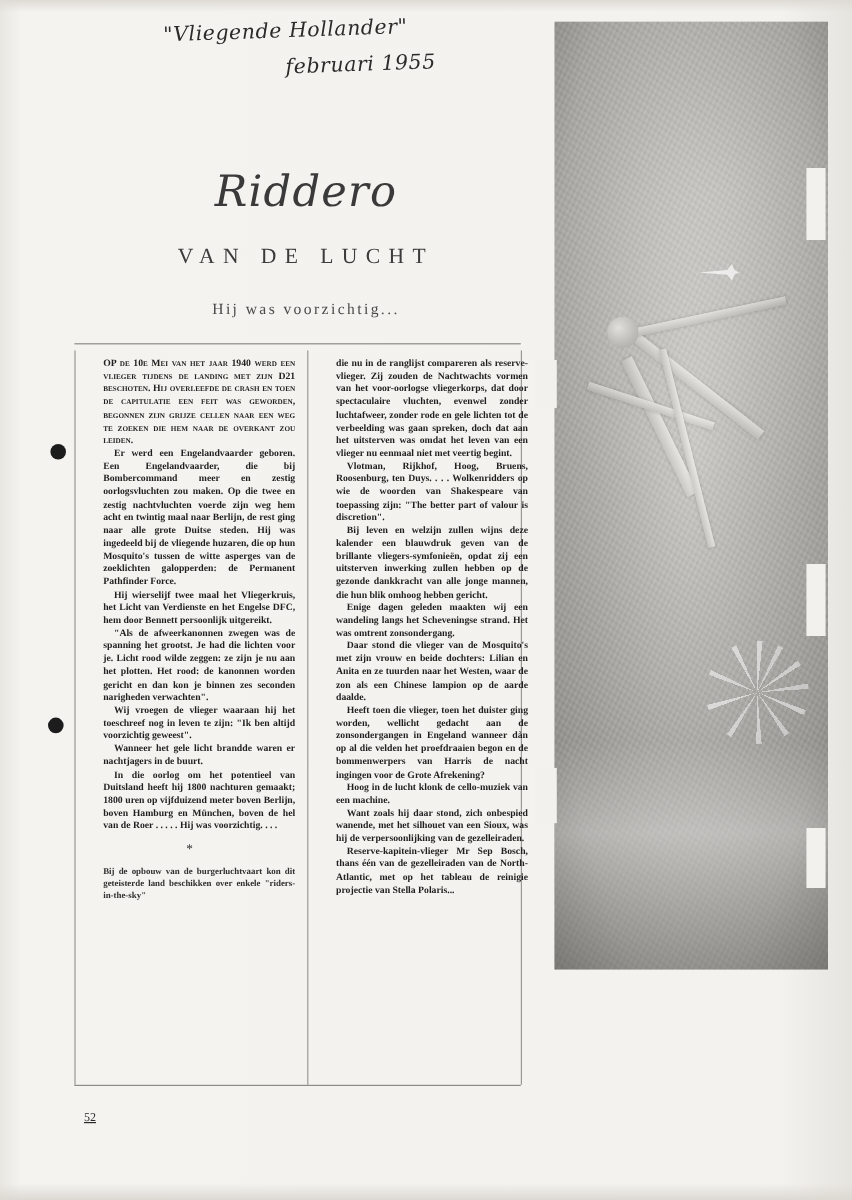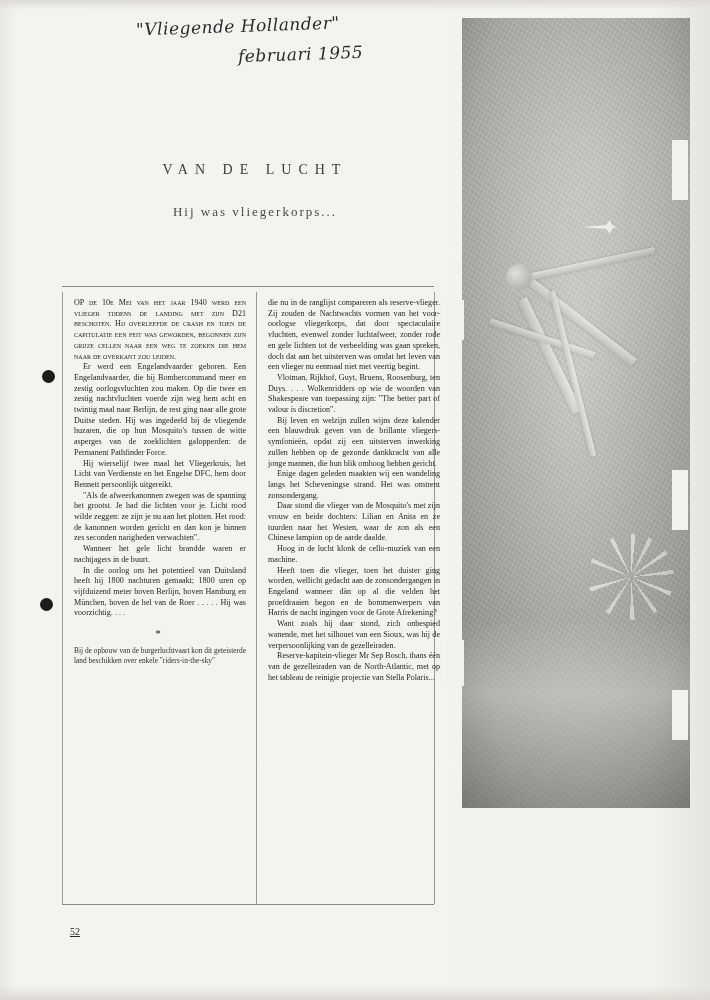--- a/index.html
+++ b/index.html
@@ -165,21 +165,21 @@
     font-style: italic;
     font-size: 36px;
     color: #3a3a3a;
     letter-spacing: 1px;
     margin: 0;
     font-weight: normal;
   }
   .subtitle {
     margin: 22px 0 0 0;
     font-family: "Liberation Serif", serif;
-    font-size: 14px;
+    font-size: 18px;
     letter-spacing: 7px;
     color: #3c3c3c;
   }
   .strapline {
     margin: 26px 0 0 0;
     font-size: 13px;
     letter-spacing: 2px;
     color: #4a4a4a;
   }
 
@@ -202,22 +202,23 @@
     width: 176px;
     font-size: 8.1px;
     line-height: 10.7px;
     color: #1f1f1f;
     text-align: justify;
     font-family: "Liberation Serif", serif;
   }
   #col-left { left: 70px; }
   #col-right { left: 264px; }
   .col p {
-    margin: 0 0 0 4px;
+    margin: 0 0 0 16px;
     text-indent: 9px;
+    font-weight: bold;
   }
   .col p.first { text-indent: 0; }
   .col p.first::first-letter { }
   .dropcapline { font-variant: small-caps; }
   .star {
     text-align: center;
     font-size: 11px;
     margin: 9px 0 7px 0;
   }
   .footnote {
@@ -265,48 +266,50 @@
   <div class="photo-notch n1"></div>
   <div class="photo-notch n2"></div>
   <div class="photo-notch n3"></div>
   <div class="photo-notch n4"></div>
   <div class="photo-notch n5"></div>
 
   <div class="hole" id="hole1"></div>
   <div class="hole" id="hole2"></div>
 
   <div class="masthead">
+    <h1 class="title-script">Riddero</h1>
     <div class="subtitle">VAN DE LUCHT</div>
-    <div class="strapline">Hij was vliegerkorps...</div>
+    <div class="strapline">Hij was voorzichtig...</div>
   </div>
 
   <div class="rule" id="rule-top"></div>
   <div class="rule" id="rule-left-v"></div>
   <div class="rule" id="rule-mid-v"></div>
   <div class="rule" id="rule-right-v"></div>
   <div class="rule" id="rule-bottom"></div>
 
   <div class="col" id="col-left">
     <p class="first dropcapline">OP de 10e Mei van het jaar 1940 werd een vlieger tijdens de landing met zijn D21 beschoten. Hij overleefde de crash en toen de capitulatie een feit was geworden, begonnen zijn grijze cellen naar een weg te zoeken die hem naar de overkant zou leiden.</p>
     <p>Er werd een Engelandvaarder geboren. Een Engelandvaarder, die bij Bombercommand meer en zestig oorlogsvluchten zou maken. Op die twee en zestig nachtvluchten voerde zijn weg hem acht en twintig maal naar Berlijn, de rest ging naar alle grote Duitse steden. Hij was ingedeeld bij de vliegende huzaren, die op hun Mosquito's tussen de witte asperges van de zoeklichten galopperden: de Permanent Pathfinder Force.</p>
     <p>Hij wierselijf twee maal het Vliegerkruis, het Licht van Verdienste en het Engelse DFC, hem door Bennett persoonlijk uitgereikt.</p>
     <p>"Als de afweerkanonnen zwegen was de spanning het grootst. Je had die lichten voor je. Licht rood wilde zeggen: ze zijn je nu aan het plotten. Het rood: de kanonnen worden gericht en dan kon je binnen zes seconden narigheden verwachten".</p>
+    <p>Wij vroegen de vlieger waaraan hij het toeschreef nog in leven te zijn: "Ik ben altijd voorzichtig geweest".</p>
     <p>Wanneer het gele licht brandde waren er nachtjagers in de buurt.</p>
     <p>In die oorlog om het potentieel van Duitsland heeft hij 1800 nachturen gemaakt; 1800 uren op vijfduizend meter boven Berlijn, boven Hamburg en München, boven de hel van de Roer . . . . . Hij was voorzichtig. . . .</p>
     <div class="star">*</div>
 
     <p class="footnote first">Bij de opbouw van de burgerluchtvaart kon dit geteisterde land beschikken over enkele "riders-in-the-sky"</p>
   </div>
 
   <div class="col" id="col-right">
     <p class="first">die nu in de ranglijst compareren als reserve-vlieger. Zij zouden de Nachtwachts vormen van het voor-oorlogse vliegerkorps, dat door spectaculaire vluchten, evenwel zonder luchtafweer, zonder rode en gele lichten tot de verbeelding was gaan spreken, doch dat aan het uitsterven was omdat het leven van een vlieger nu eenmaal niet met veertig begint.</p>
-    <p>Vlotman, Rijkhof, Guyt, Bruens, Roosenburg, ten Duys. . . . Wolkenridders op wie de woorden van Shakespeare van toepassing zijn: "The better part of valour is discretion".</p>
+    <p>Vlotman, Rijkhof, Hoog, Bruens, Roosenburg, ten Duys. . . . Wolkenridders op wie de woorden van Shakespeare van toepassing zijn: "The better part of valour is discretion".</p>
     <p>Bij leven en welzijn zullen wijns deze kalender een blauwdruk geven van de brillante vliegers-symfonieën, opdat zij een uitsterven inwerking zullen hebben op de gezonde dankkracht van alle jonge mannen, die hun blik omhoog hebben gericht.</p>
     <p>Enige dagen geleden maakten wij een wandeling langs het Scheveningse strand. Het was omtrent zonsondergang.</p>
     <p>Daar stond die vlieger van de Mosquito's met zijn vrouw en beide dochters: Lilian en Anita en ze tuurden naar het Westen, waar de zon als een Chinese lampion op de aarde daalde.</p>
+    <p>Heeft toen die vlieger, toen het duister ging worden, wellicht gedacht aan de zonsondergangen in Engeland wanneer dàn op al die velden het proefdraaien begon en de bommenwerpers van Harris de nacht ingingen voor de Grote Afrekening?</p>
     <p>Hoog in de lucht klonk de cello-muziek van een machine.</p>
-    <p>Heeft toen die vlieger, toen het duister ging worden, wellicht gedacht aan de zonsondergangen in Engeland wanneer dàn op al die velden het proefdraaien begon en de bommenwerpers van Harris de nacht ingingen voor de Grote Afrekening?</p>
     <p>Want zoals hij daar stond, zich onbespied wanende, met het silhouet van een Sioux, was hij de verpersoonlijking van de gezelleiraden.</p>
     <p>Reserve-kapitein-vlieger Mr Sep Bosch, thans één van de gezelleiraden van de North-Atlantic, met op het tableau de reinigie projectie van Stella Polaris...</p>
   </div>
 
   <div class="page-number">52</div>
 </div>
 
 </body></html>

